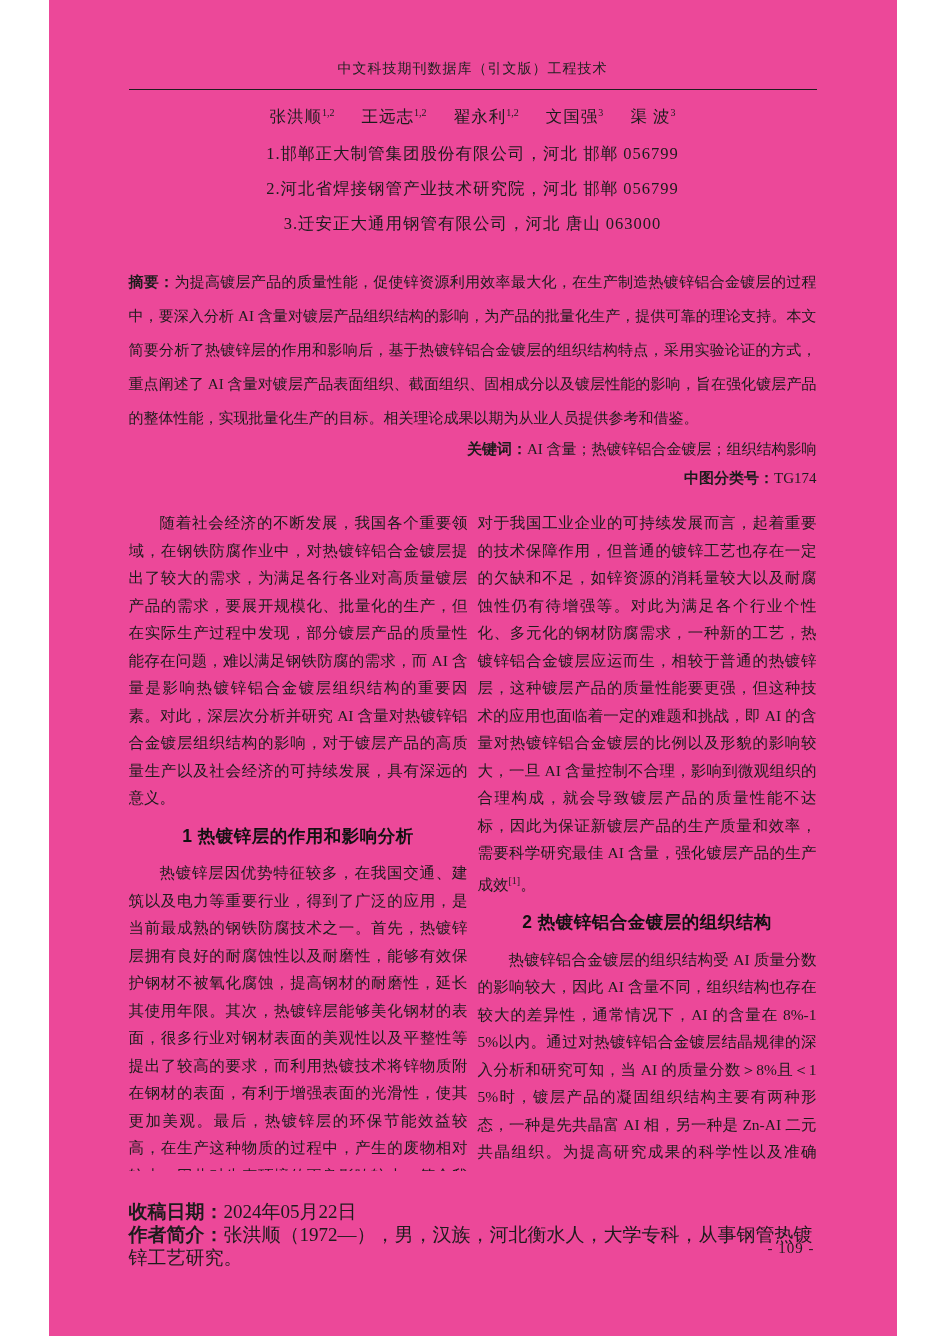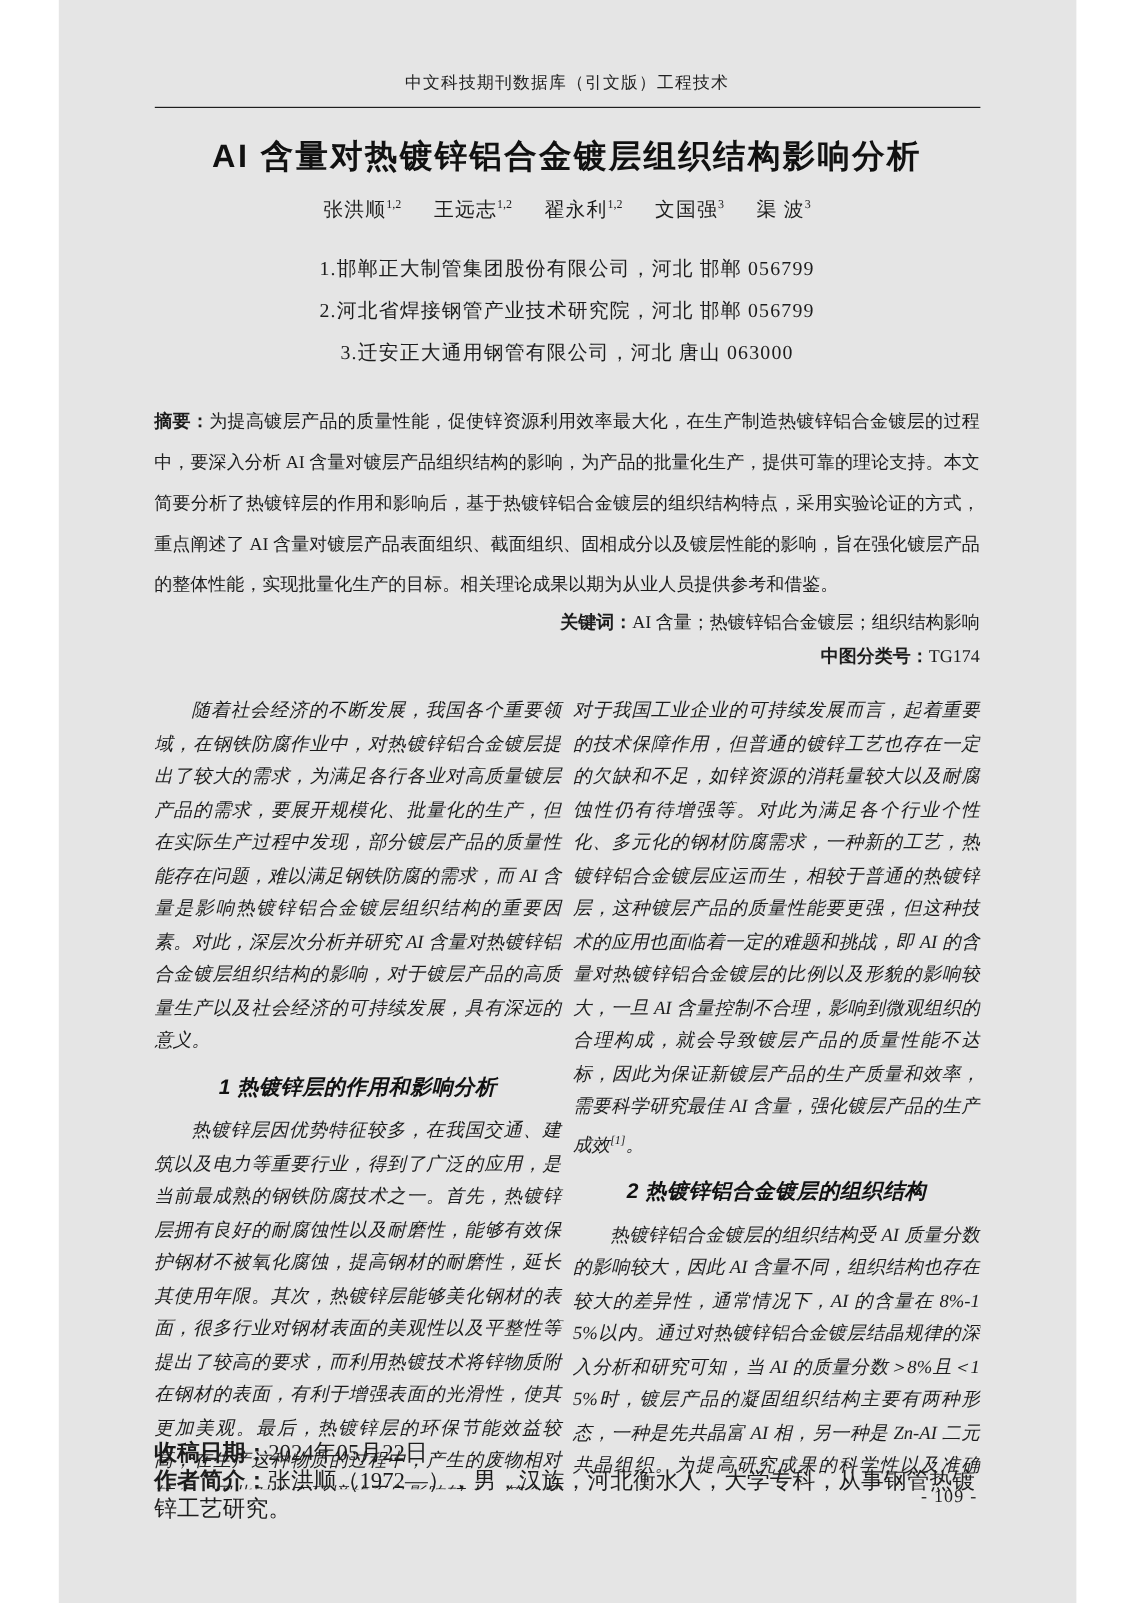--- a/index.html
+++ b/index.html
@@ -1,20 +1,20 @@
 <!DOCTYPE html>
 <html lang="zh"><head>
 <meta charset="utf-8">
 <style>
   html,body{margin:0;padding:0;background:#ffffff;}
   .page{
     position:relative;
     width:848px;height:1336px;
     margin:0 auto;
-    background:#e5e5e5;
+    background:#ec4899;
     color:#1c1c1c;
     font-family:"Liberation Serif","DejaVu Serif",serif;
     overflow:hidden;
     box-sizing:border-box;
   }
   .content{padding:0 80px;}
   .journal-header{
     padding-top:60px;
     text-align:center;
     font-size:14px;
@@ -37,21 +37,21 @@
     color:#111;
   }
   .authors-line{
     margin-top:16px;
     text-align:center;
     font-size:16.5px;
     letter-spacing:1px;
   }
   .author{margin:0 11px;white-space:nowrap;}
   .author sup{font-size:10px;letter-spacing:0;}
-  .affiliations{margin-top:20px;text-align:center;font-size:16.5px;}
+  .affiliations{margin-top:8px;text-align:center;font-size:16.5px;}
   .affiliation-line{line-height:35px;letter-spacing:1px;}
   .abstract-block{
     margin-top:24px;
     font-size:15px;
     line-height:34px;
     text-align:justify;
     word-break:break-all;
   }
   .label-bold{
     font-family:"Liberation Sans","DejaVu Sans",sans-serif;
@@ -61,21 +61,20 @@
     font-size:15px;
     line-height:27.5px;
     text-align:right;
   }
   .body-columns{
     margin-top:17px;
     display:flex;
     gap:10px;
     height:662px;
     overflow:hidden;
-    font-style:italic;
   }
   .col{
     width:381px;
     font-size:15.5px;
     line-height:27.5px;
     text-align:justify;
     word-break:break-all;
   }
   .col p{margin:0;text-indent:2em;}
   .col p.noindent{text-indent:0;}
@@ -110,21 +109,20 @@
 </style>
 </head>
 <body>
 
 <div class="page">
   <div class="content">
 
     <div class="journal-header">中文科技期刊数据库（引文版）工程技术</div>
     <hr class="header-rule">
 
-    <h1 class="paper-title">AI 含量对热镀锌铝合金镀层组织结构影响分析</h1>
 
     <div class="authors-line">
       <span class="author"><span>张洪顺</span><sup>1,2</sup></span>
       <span class="author"><span>王远志</span><sup>1,2</sup></span>
       <span class="author"><span>翟永利</span><sup>1,2</sup></span>
       <span class="author"><span>文国强</span><sup>3</sup></span>
       <span class="author"><span>渠 波</span><sup>3</sup></span>
     </div>
 
     <div class="affiliations">

